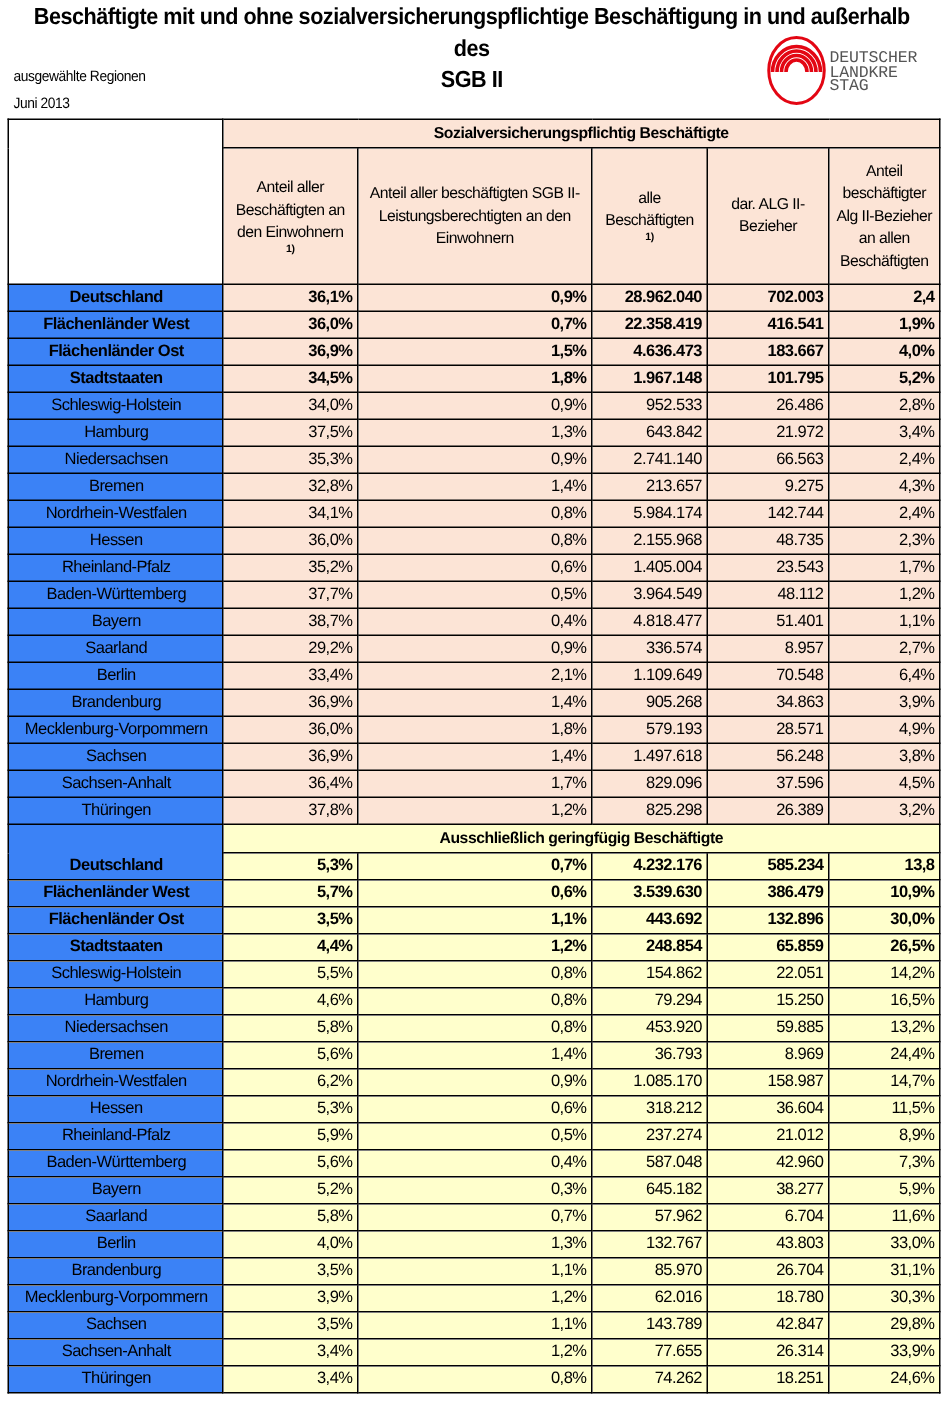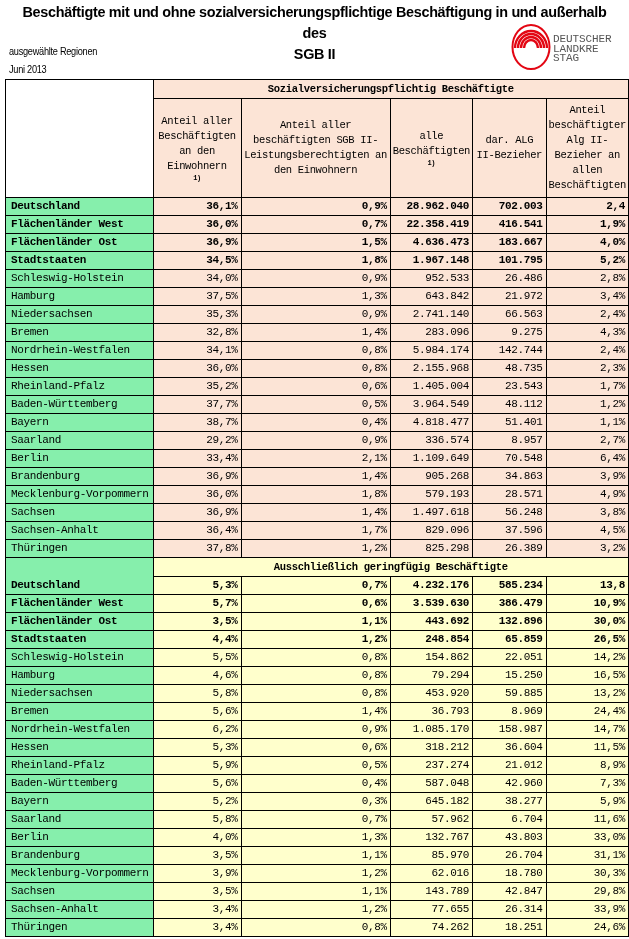--- a/index.html
+++ b/index.html
@@ -8,24 +8,24 @@
   .title { position: absolute; left: 0; width: 629px; top: 1px; text-align: center;
            font-family: "Liberation Sans", sans-serif; font-weight: bold; font-size: 15.5px; line-height: 21px;
            letter-spacing: -0.35px; transform: scaleX(0.93); transform-origin: center top; }
   .title span { display: block; }
   .subtitle { position: absolute; left: 9px; font-size: 10px; font-family: "Liberation Sans", sans-serif;
               letter-spacing: -0.3px; transform: scaleX(0.92); transform-origin: left top; }
   .logo { position: absolute; left: 510px; top: 21px; width: 118px; height: 56px; }
   .logo-text { position: absolute; left: 43px; top: 2px; font-family: Liberation Mono, monospace;
                font-size: 11px; line-height: 9.5px; color: #555; letter-spacing: -0.1px; margin-top: 12px; }
   table { position: absolute; left: 5px; top: 79px; border-collapse: collapse; table-layout: fixed;
-          font-family: Liberation Mono, monospace; font-size: 11px; }
+          font-family: Liberation Sans, sans-serif; font-size: 11px; }
   td { border: 1px solid #000; padding: 0 4px; height: 17px; line-height: 17px; white-space: nowrap;
        overflow: hidden; }
-  td.lbl { background: #86efac; text-align: left; padding-left: 5px; letter-spacing: -0.35px; }
+  td.lbl { background: #3b82f6; text-align: center; padding-left: 5px; letter-spacing: -0.35px; }
   td.num { text-align: right; padding-right: 3px; letter-spacing: -0.35px; }
   .s1 td.num, .s1h { background: #fce4d6; }
   .s2 td.num, .s2h { background: #ffffcc; }
   tr.bold td { font-weight: bold; }
   td.sec-head { text-align: center; font-weight: bold; font-size: 10.5px; letter-spacing: -0.3px; height: 18px; }
   td.col-head { text-align: center; white-space: normal; line-height: 15px; font-size: 10.5px;
                 letter-spacing: -0.35px; vertical-align: middle; padding: 4px 2px; height: 82px; }
   td.col-head sup { font-size: 7px; font-weight: bold; display: block; line-height: 8px; }
   td.blank-head { background: #fff; }
   td.lbl.merged { vertical-align: bottom; padding-bottom: 0; }
@@ -129,21 +129,21 @@
         <td class="num">35,3%</td>
         <td class="num">0,9%</td>
         <td class="num">2.741.140</td>
         <td class="num">66.563</td>
         <td class="num">2,4%</td>
       </tr>
       <tr class="s1">
         <td class="lbl">Bremen</td>
         <td class="num">32,8%</td>
         <td class="num">1,4%</td>
-        <td class="num">283.096</td>
+        <td class="num">213.657</td>
         <td class="num">9.275</td>
         <td class="num">4,3%</td>
       </tr>
       <tr class="s1">
         <td class="lbl">Nordrhein-Westfalen</td>
         <td class="num">34,1%</td>
         <td class="num">0,8%</td>
         <td class="num">5.984.174</td>
         <td class="num">142.744</td>
         <td class="num">2,4%</td>

